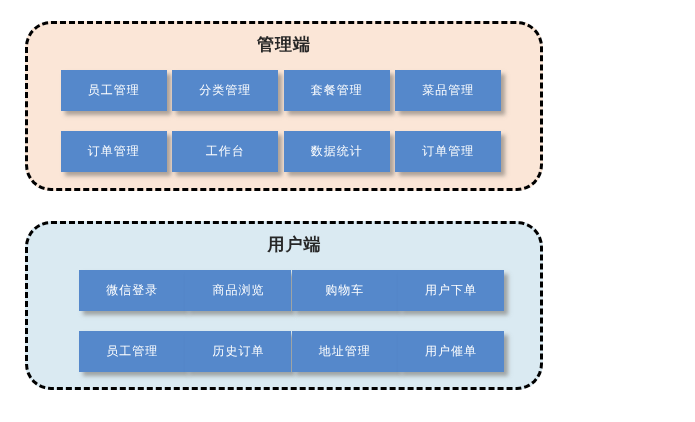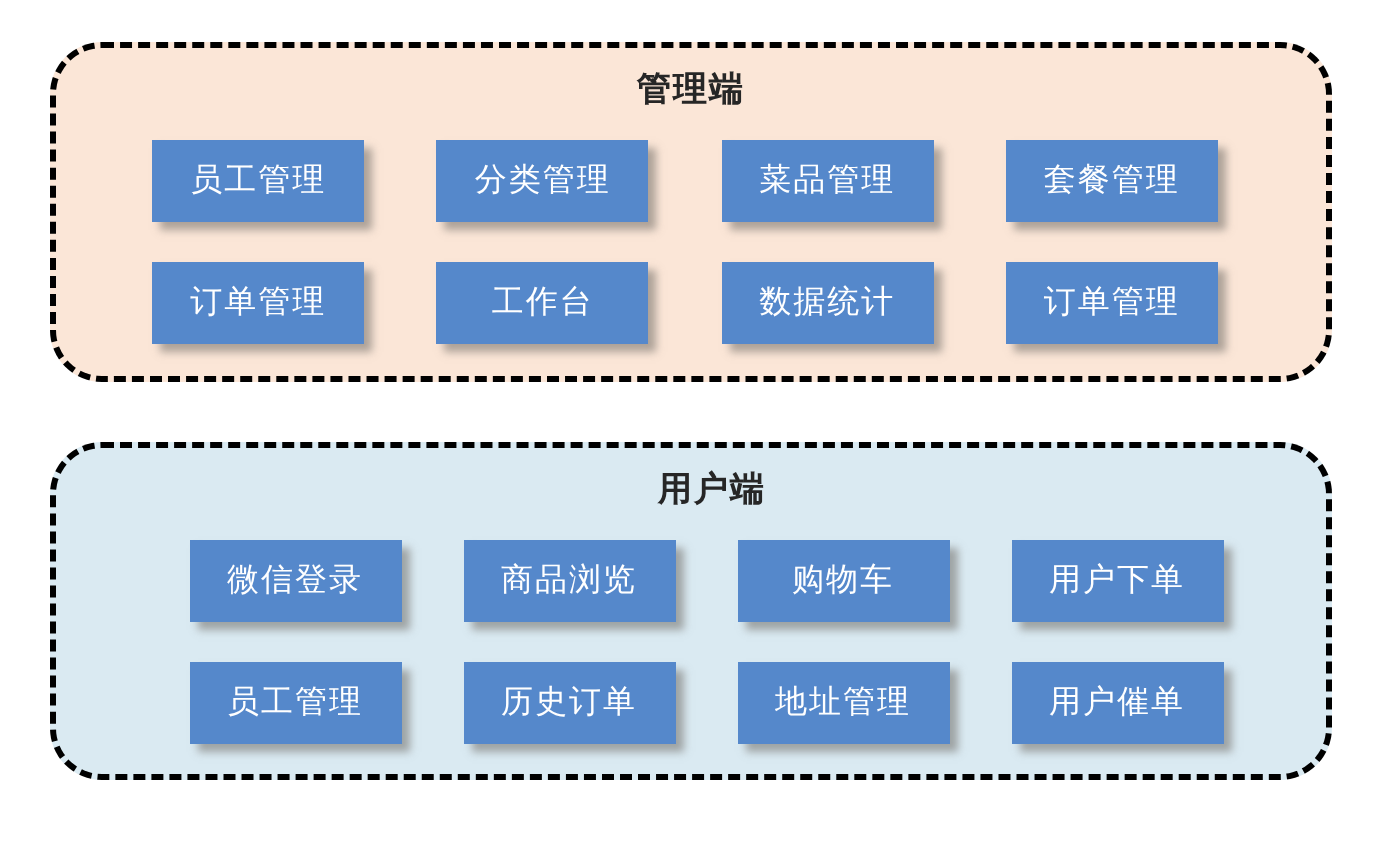--- a/index.html
+++ b/index.html
@@ -14,21 +14,21 @@
   html,body{width:695px;height:422px;}
   body{
     background:#ffffff;
     font-family:"DejaVu Serif","Liberation Serif",serif;
     position:relative;
     overflow:hidden;
   }
   .panel{
     position:absolute;
     left:25px;
-    width:641px;
+    width:518px;
     border:3px dashed var(--border-color);
     border-radius:26px;
   }
   .panel-admin{
     top:21px;
     height:170px;
     background:var(--admin-bg);
   }
   .panel-user{
     top:221px;
@@ -52,38 +52,38 @@
     justify-items:center;
     padding:0 36px 0 30px;
   }
   .diagram-btn{
     width:106px;
     height:41px;
     background:var(--button-bg);
     color:var(--button-text);
     border:none;
     font-family:inherit;
-    font-size:16px;
+    font-size:12px;
     letter-spacing:1px;
     display:flex;
     align-items:center;
     justify-content:center;
     box-shadow:4px 4px 4px rgba(110,105,100,0.55);
   }
 </style>
 </head>
 <body>
 
 <div class="panel panel-admin">
   <div class="panel-title">管理端</div>
   <div class="btn-grid">
     <div class="diagram-btn">员工管理</div>
     <div class="diagram-btn">分类管理</div>
+    <div class="diagram-btn">套餐管理</div>
     <div class="diagram-btn">菜品管理</div>
-    <div class="diagram-btn">套餐管理</div>
     <div class="diagram-btn">订单管理</div>
     <div class="diagram-btn">工作台</div>
     <div class="diagram-btn">数据统计</div>
     <div class="diagram-btn">订单管理</div>
   </div>
 </div>
 
 <div class="panel panel-user">
   <div class="panel-title">用户端</div>
   <div class="btn-grid">

